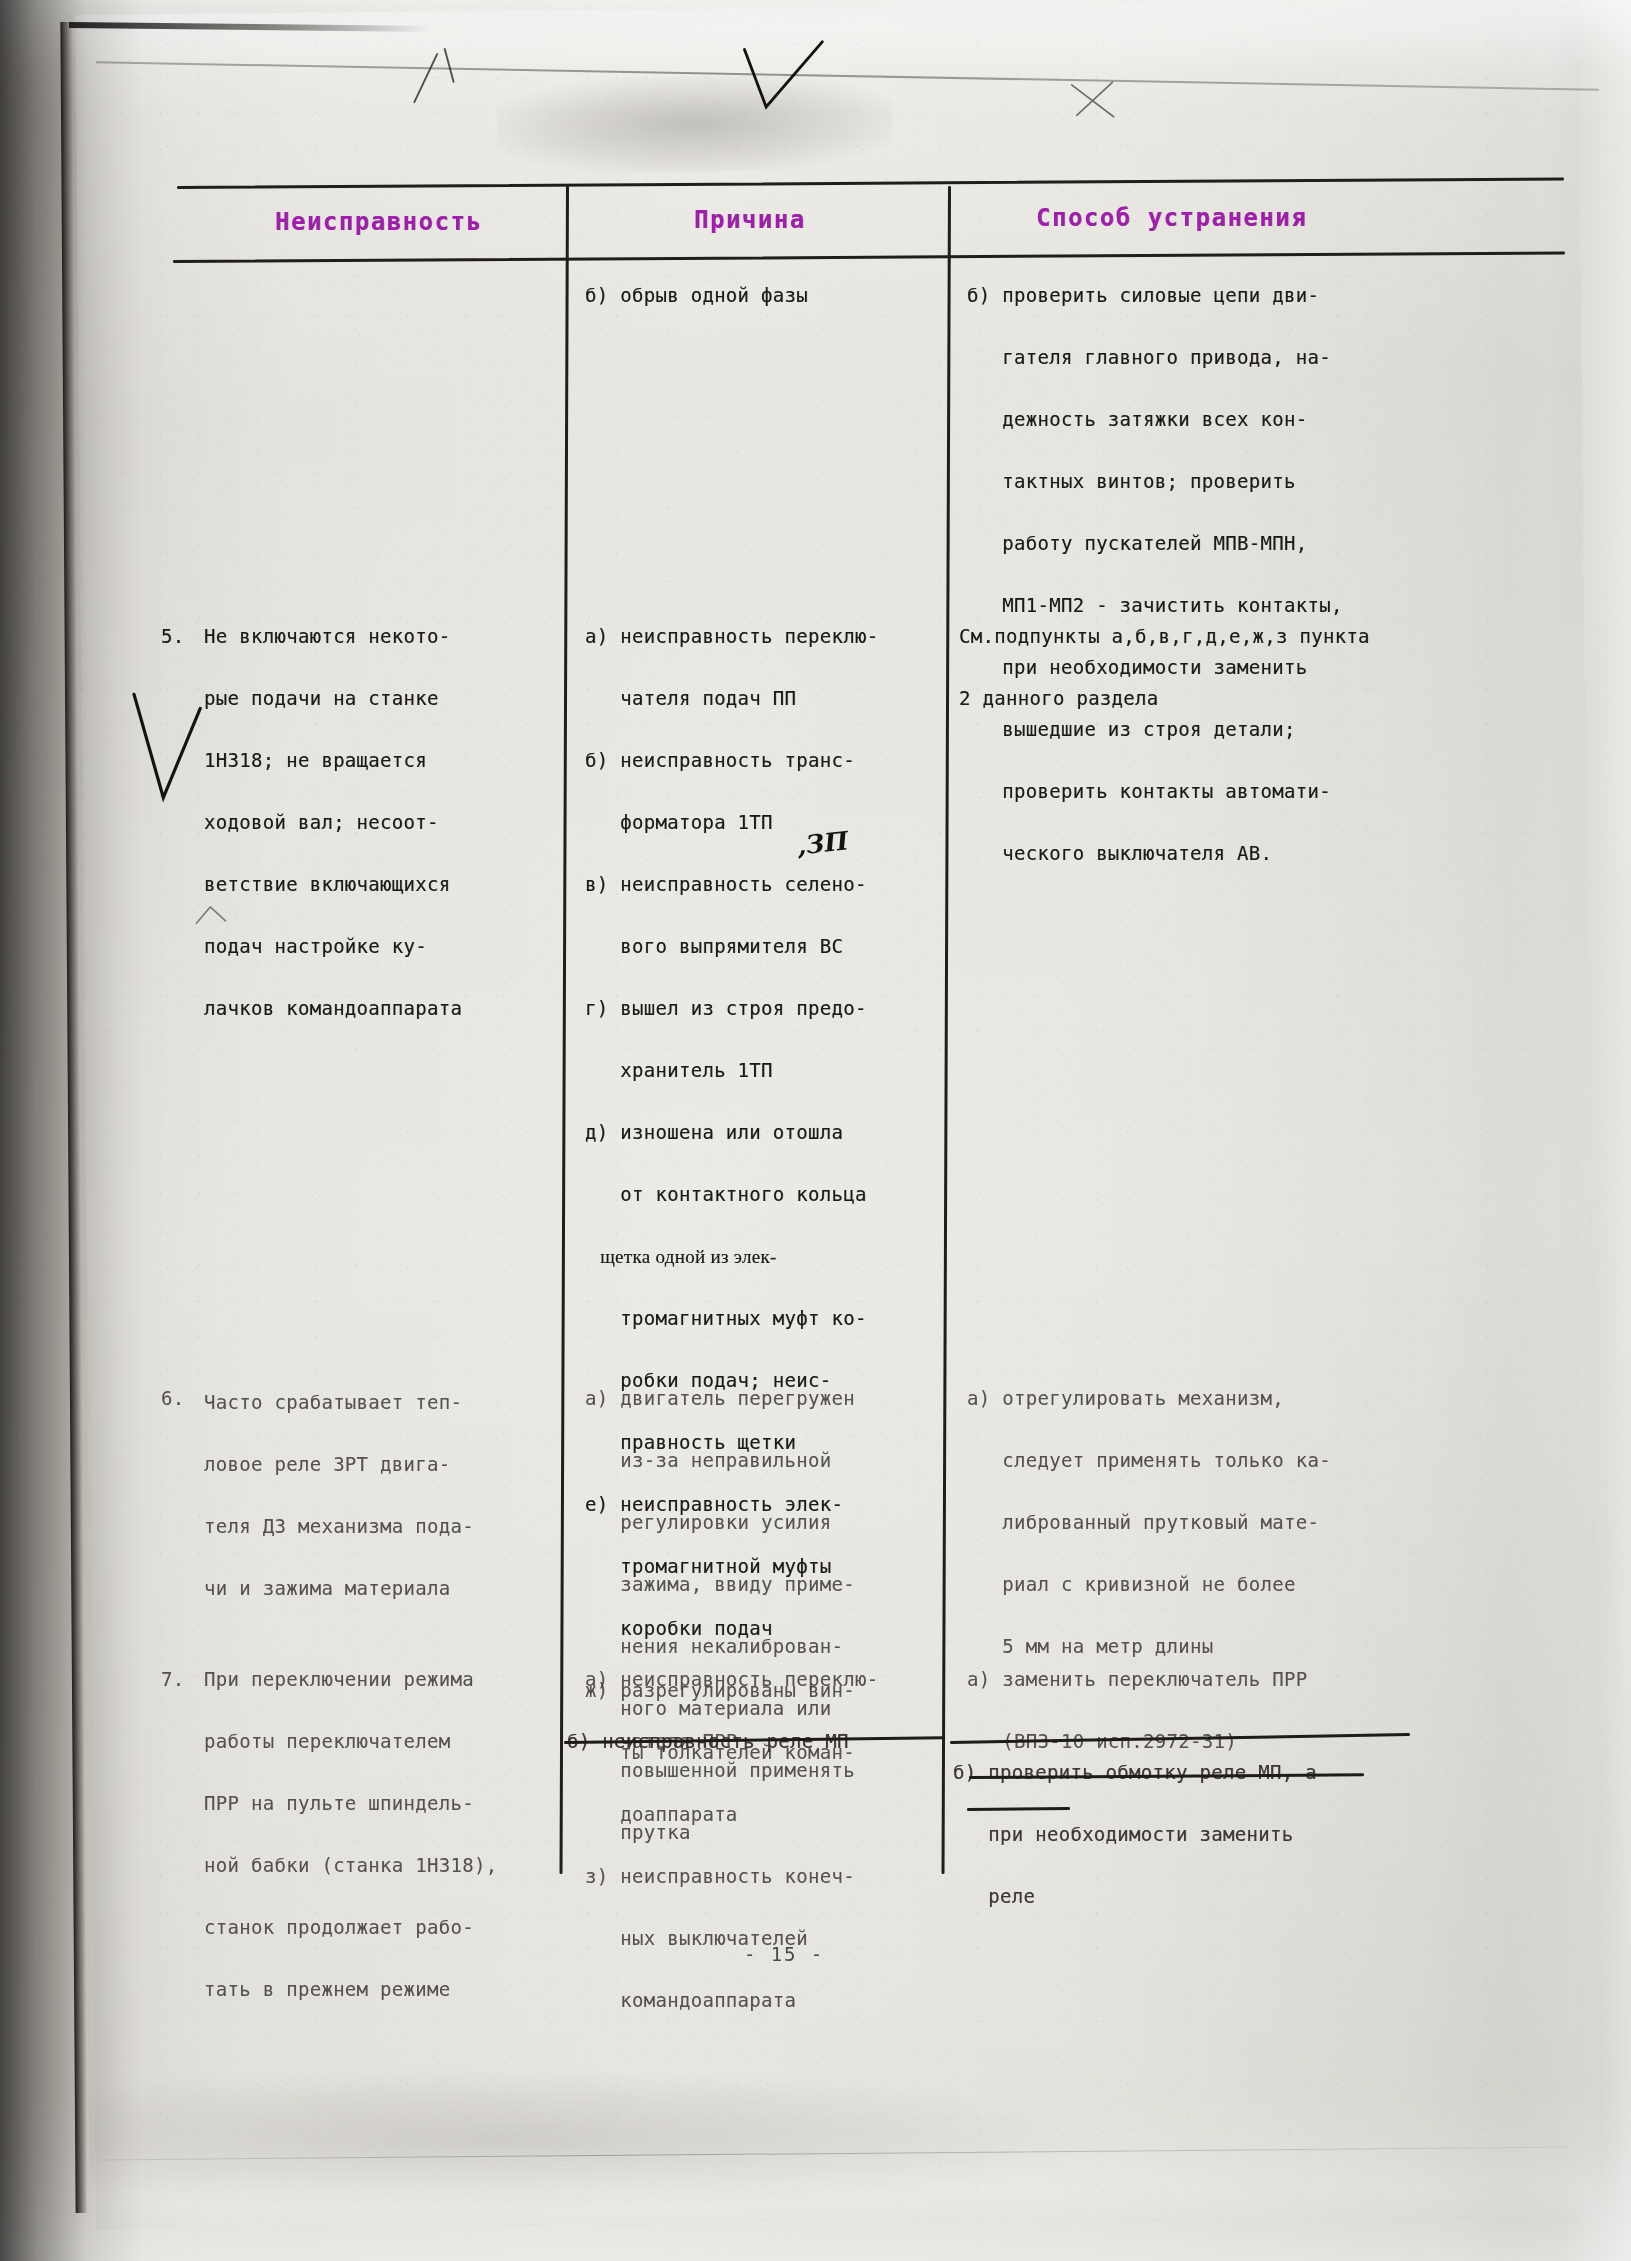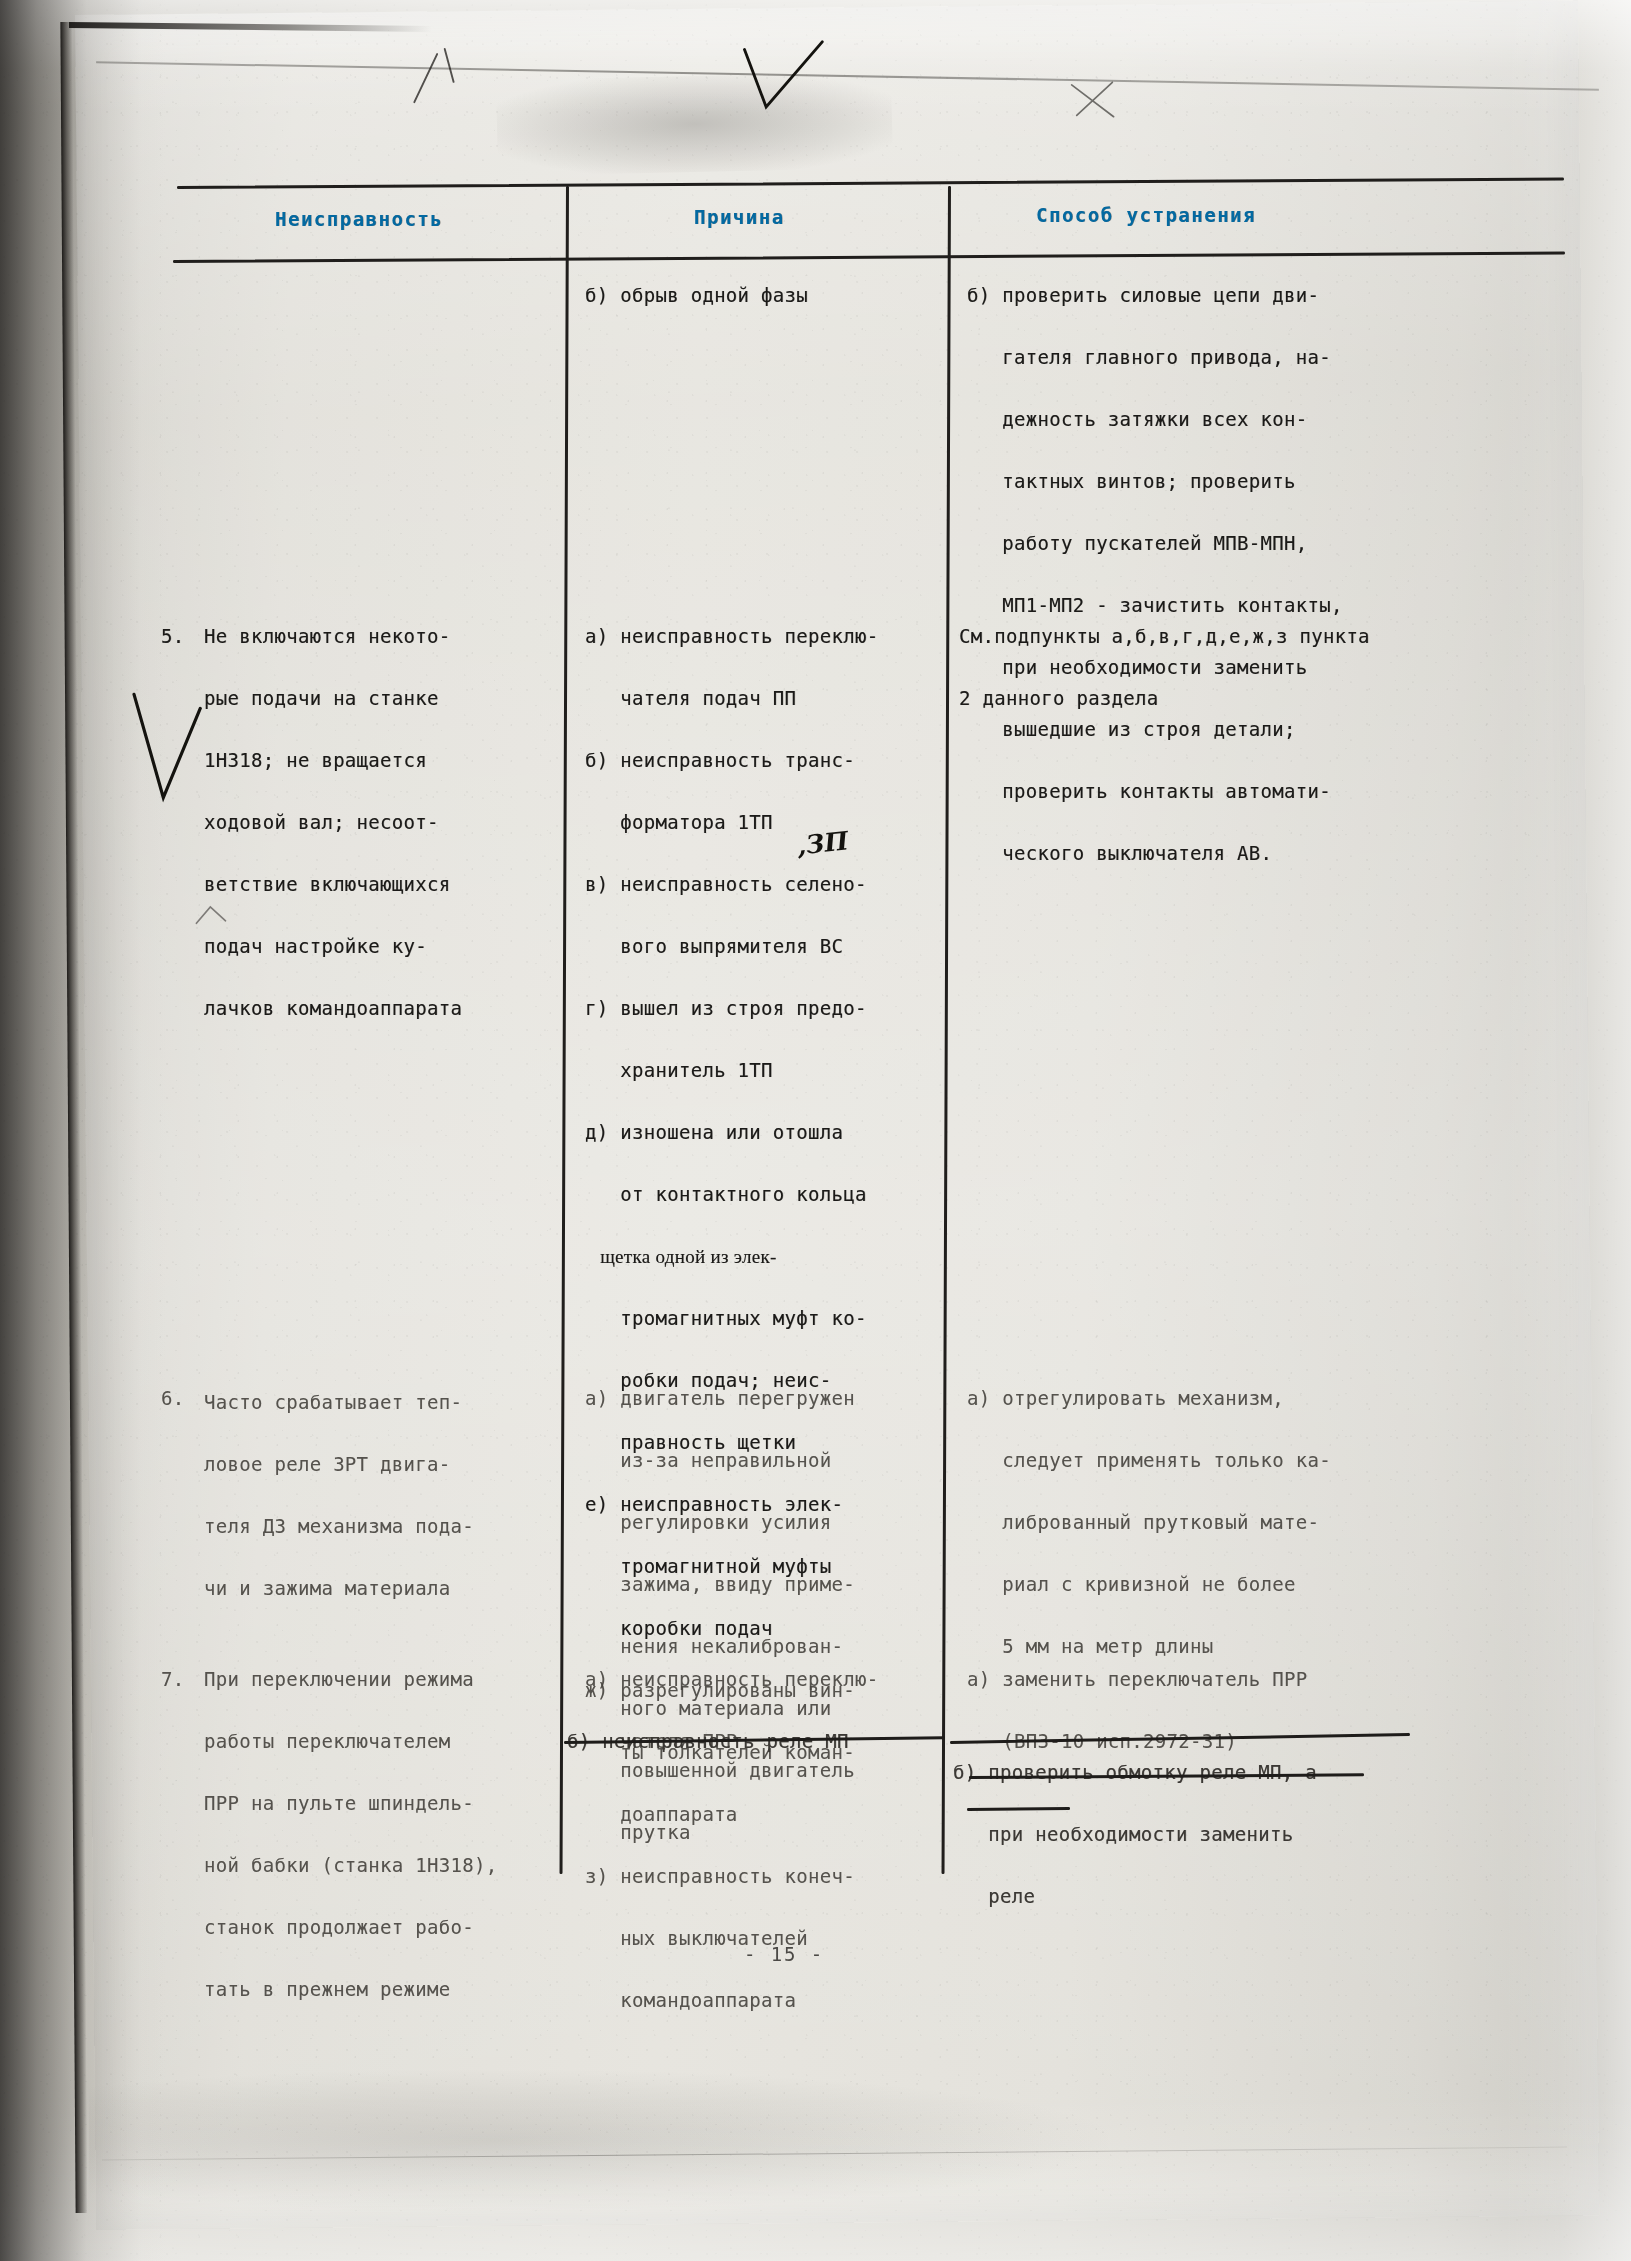--- a/index.html
+++ b/index.html
@@ -150,23 +150,23 @@
     color: #1b1a18;
     font-family: "DejaVu Sans Mono", "Liberation Mono", monospace;
     font-size: 19px;
     line-height: 31px;
     letter-spacing: 0.3px;
     white-space: pre;
     text-shadow: 0.4px 0.3px 0 rgba(40,38,35,0.30), -0.3px 0 0 rgba(40,38,35,0.18);
   }
   .hdr {
     position: absolute;
-    color: #0369a1;
+    color: #a21caf;
     font-family: "DejaVu Sans Mono", "Liberation Mono", monospace;
-    font-size: 19px;
+    font-size: 24px;
     font-weight: bold;
     letter-spacing: 1.5px;
     white-space: pre;
     text-shadow: 0.5px 0.3px 0 rgba(35,33,30,0.45);
   }
   
   .faded { color: #46433e; opacity: 0.90; text-shadow: 0.3px 0.3px 0 rgba(70,67,62,0.22); }
 
   .struck { position: relative; color: #3b3834; }
   .strike-line {
@@ -287,21 +287,21 @@
 <span style="display: block;">ловое реле 3РТ двига-</span>
 <span style="display: block;">теля Д3 механизма пода-</span>
 <span style="display: block;">чи и зажима материала</span></div>
 
   <div class="tt faded" style="left:585px; top:1383px;"><span style="display: block;">а) двигатель перегружен</span>
 <span style="display: block;">   из-за неправильной</span>
 <span style="display: block;">   регулировки усилия</span>
 <span style="display: block;">   зажима, ввиду приме-</span>
 <span style="display: block;">   нения некалиброван-</span>
 <span style="display: block;">   ного материала или</span>
-<span style="display: block;">   повышенной двигатель</span>
+<span style="display: block;">   повышенной применять</span>
 <span style="display: block;">   прутка</span></div>
 
   <div class="tt faded" style="left:967px; top:1383px;"><span style="display: block;">а) отрегулировать механизм,</span>
 <span style="display: block;">   следует применять только ка-</span>
 <span style="display: block;">   либрованный прутковый мате-</span>
 <span style="display: block;">   риал с кривизной не более</span>
 <span style="display: block;">   5 мм на метр длины</span></div>
 
   <div class="tt faded" style="left:161px; top:1664px;">7.</div>
   <div class="tt faded" style="left:204px; top:1664px;"><span style="display: block;">При переключении режима</span>

